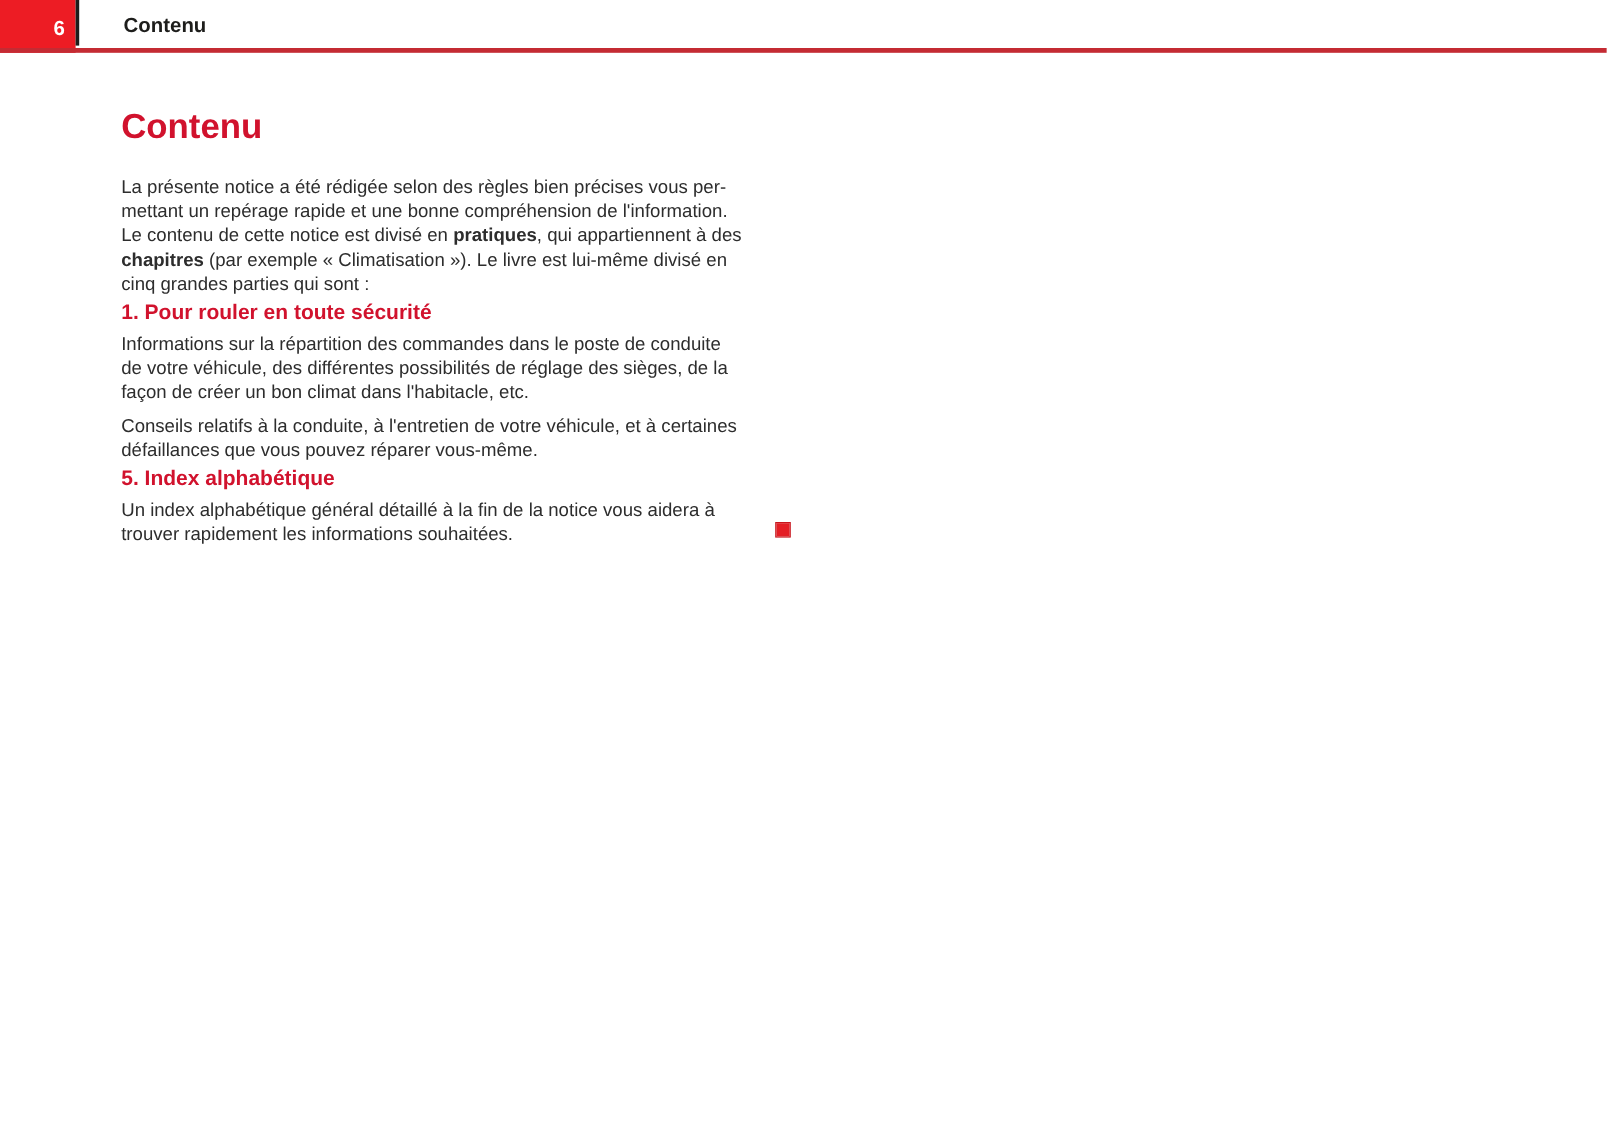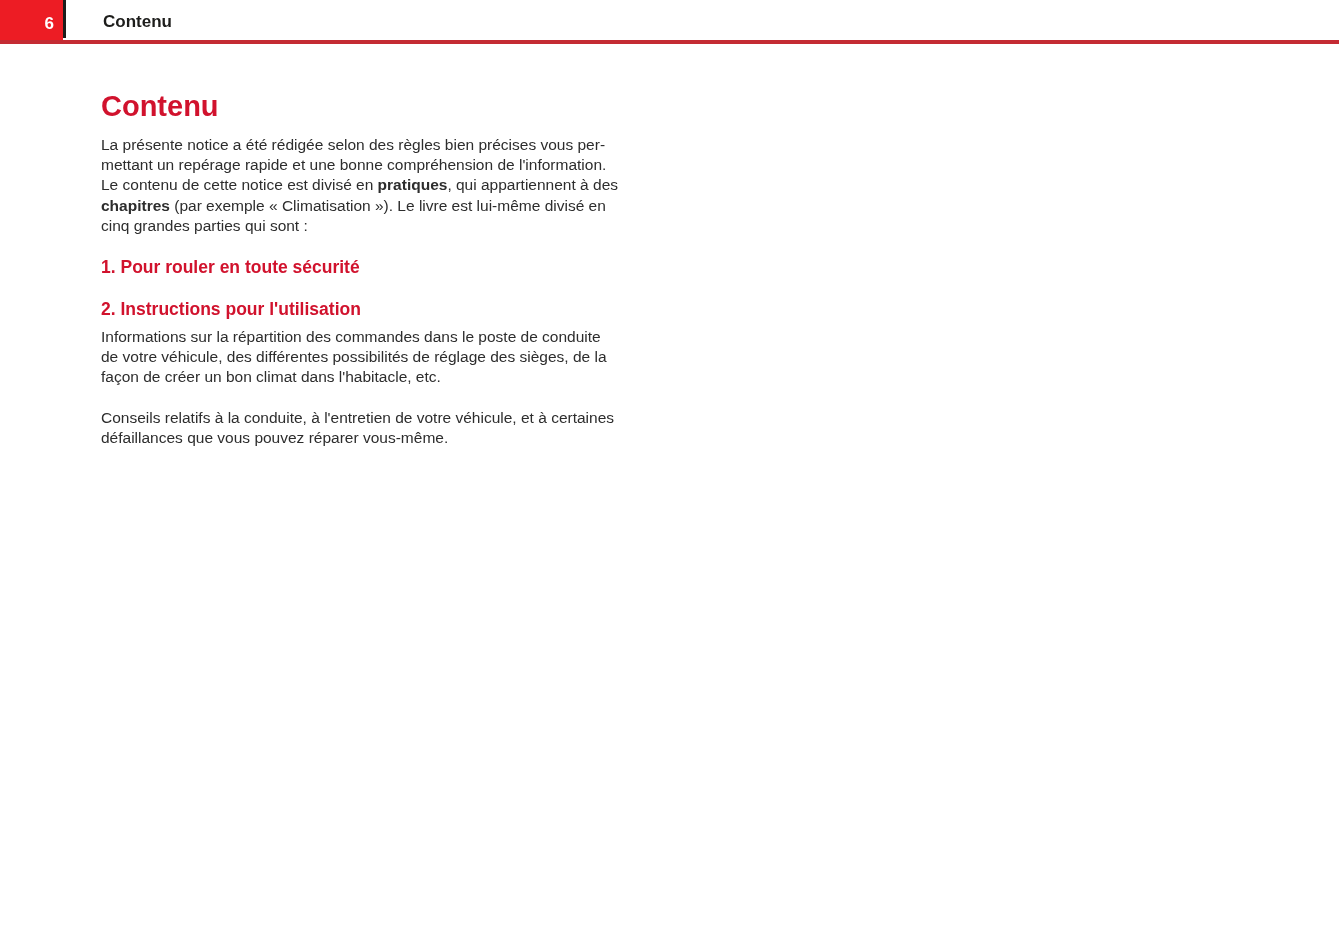--- a/index.html
+++ b/index.html
@@ -57,26 +57,26 @@
   .content{
     margin-left:101px;
     width:620px;
   }
   .page-title{
     margin-top:45px;
     color:var(--accent-red);
     font-size:29px;line-height:34px;font-weight:bold;
   }
   .body-text{
-    margin-top:12px;
+    margin-top:24px;
     color:var(--text-color);
     font-size:15.5px;line-height:20.2px;
     white-space:pre-line;
   }
-  .manual-section{margin-top:20px;position:relative;}
+  .manual-section{margin-top:1px;position:relative;}
   .section-heading{
     color:var(--accent-red);
     font-size:17.5px;line-height:22px;font-weight:bold;
   }
   .manual-section .body-text{margin-top:7px;}
   .end-marker{
     position:absolute;
     left:546px;top:49px;
     width:11px;height:11px;
     background:var(--marker-red);
@@ -102,27 +102,32 @@
 mettant un repérage rapide et une bonne compréhension de l'information.
 Le contenu de cette notice est divisé en </span><b>pratiques</b><span>, qui appartiennent à des
 </span><b>chapitres</b><span> (par exemple « Climatisation »). Le livre est lui-même divisé en
 cinq grandes parties qui sont :</span></p>
 
   <section class="manual-section">
     <h2 class="section-heading">1. Pour rouler en toute sécurité</h2>
   </section>
 
   <section class="manual-section">
-    <h2 class="section-heading">2. Instructions pour l'utilisation</h2>
     <p class="body-text">Informations sur la répartition des commandes dans le poste de conduite
 de votre véhicule, des différentes possibilités de réglage des sièges, de la
 façon de créer un bon climat dans l'habitacle, etc.</p>
   </section>
 
   <section class="manual-section">
     <p class="body-text">Conseils relatifs à la conduite, à l'entretien de votre véhicule, et à certaines
 défaillances que vous pouvez réparer vous-même.</p>
   </section>
 
   <section class="manual-section">
   </section>
 
+  <section class="manual-section">
+    <h2 class="section-heading">5. Index alphabétique</h2>
+    <p class="body-text">Un index alphabétique général détaillé à la fin de la notice vous aidera à
+trouver rapidement les informations souhaitées.</p>
+    <span class="end-marker"></span>
+  </section>
 </main>
 
 </body></html>

